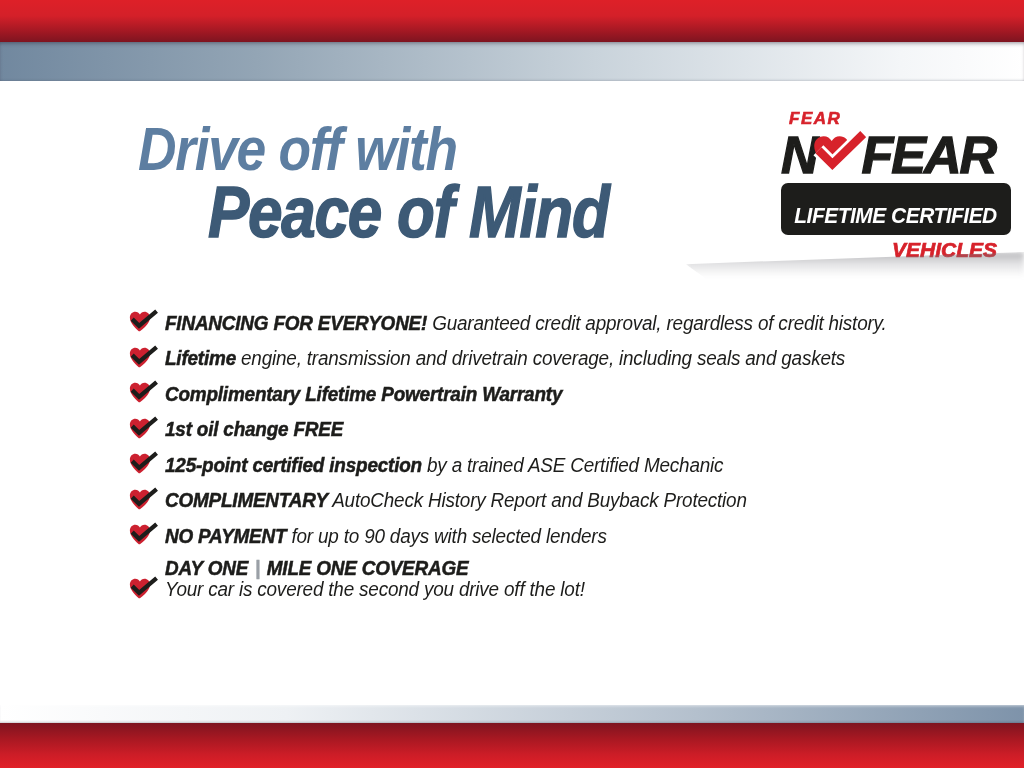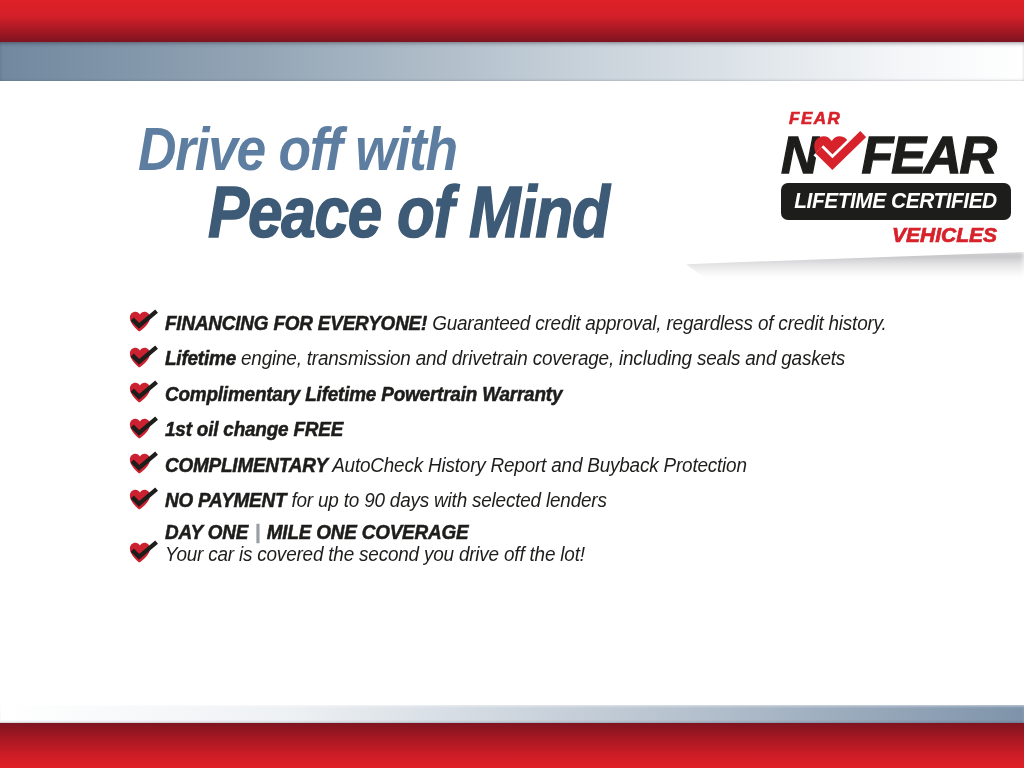--- a/index.html
+++ b/index.html
@@ -30,21 +30,21 @@
 
   
   .logo{position:absolute;left:781px;top:109px;width:230px;font-style:italic;}
   .logo-kunes{color:#d7222b;font-weight:700;-webkit-text-stroke:.6px #d7222b;font-size:17px;
     letter-spacing:1.5px;margin-left:8px;}
   .logo-row{display:flex;align-items:center;height:52px;margin-top:0;}
   .logo-n,.logo-fear{font-size:52px;font-weight:700;color:#1d1d1b;-webkit-text-stroke:1.3px #1d1d1b;
     letter-spacing:-2px;line-height:1;}
   .logo-heart{margin:-4px -4px 0 -7px;position:relative;z-index:2;}
   .logo-banner{background:#1d1d1b;border-radius:7px;color:#ffffff;text-align:center;
-    font-weight:700;font-size:22px;letter-spacing:-.5px;padding:5px 0 6px;margin-top:2px;}
+    font-weight:700;font-size:22px;letter-spacing:-.5px;padding:20px 0 6px;margin-top:2px;}
   .logo-banner span{display:inline-block;transform:scaleX(.95);transform-origin:center;}
   .logo-vehicles{color:#d7222b;font-weight:700;-webkit-text-stroke:.7px #d7222b;font-size:21px;
     text-align:right;margin-top:3px;padding-right:14px;letter-spacing:0;}
 
   
   .swoosh{position:absolute;left:686px;top:252px;width:338px;height:32px;
     background:linear-gradient(180deg,rgba(110,110,116,.5) 0%,rgba(150,150,156,.28) 35%,rgba(255,255,255,0) 78%);
     clip-path:polygon(0 38%,100% 0,100% 100%,8% 100%);filter:blur(2.5px);}
 
   
@@ -117,20 +117,27 @@
     </div>
 
     <div class="row">
       <svg class="icon" width="30" height="25" viewBox="0 0 32 26">
         <path d="M11.5 23.5 C5.8 18, 2 13.5, 2 8.6 C2 5, 4.7 2.5, 7.8 2.5 C9.9 2.5, 11.8 3.7, 12.7 5.5 C13.6 3.7, 15.5 2.5, 17.6 2.5 C20.7 2.5, 23.4 5, 23.4 8.6 C23.4 13.5, 19.6 18, 12.7 23.5 Z" fill="#cc2130"></path>
         <path d="M4.5 10.5 L11.8 17.6 L30.5 2" fill="none" stroke="#1d1d1b" stroke-width="4.6"></path>
       </svg>
       <div class="txt"><span class="b">1st oil change FREE</span><span class="r"></span></div>
     </div>
 
+    <div class="row">
+      <svg class="icon" width="30" height="25" viewBox="0 0 32 26">
+        <path d="M11.5 23.5 C5.8 18, 2 13.5, 2 8.6 C2 5, 4.7 2.5, 7.8 2.5 C9.9 2.5, 11.8 3.7, 12.7 5.5 C13.6 3.7, 15.5 2.5, 17.6 2.5 C20.7 2.5, 23.4 5, 23.4 8.6 C23.4 13.5, 19.6 18, 12.7 23.5 Z" fill="#cc2130"></path>
+        <path d="M4.5 10.5 L11.8 17.6 L30.5 2" fill="none" stroke="#1d1d1b" stroke-width="4.6"></path>
+      </svg>
+      <div class="txt"><span class="b">125-point certified inspection</span><span class="r"> by a trained ASE Certified Mechanic</span></div>
+    </div>
 
     <div class="row">
       <svg class="icon" width="30" height="25" viewBox="0 0 32 26">
         <path d="M11.5 23.5 C5.8 18, 2 13.5, 2 8.6 C2 5, 4.7 2.5, 7.8 2.5 C9.9 2.5, 11.8 3.7, 12.7 5.5 C13.6 3.7, 15.5 2.5, 17.6 2.5 C20.7 2.5, 23.4 5, 23.4 8.6 C23.4 13.5, 19.6 18, 12.7 23.5 Z" fill="#cc2130"></path>
         <path d="M4.5 10.5 L11.8 17.6 L30.5 2" fill="none" stroke="#1d1d1b" stroke-width="4.6"></path>
       </svg>
       <div class="txt"><span class="b">COMPLIMENTARY</span><span class="r"> AutoCheck History Report and Buyback Protection</span></div>
     </div>
 
 

